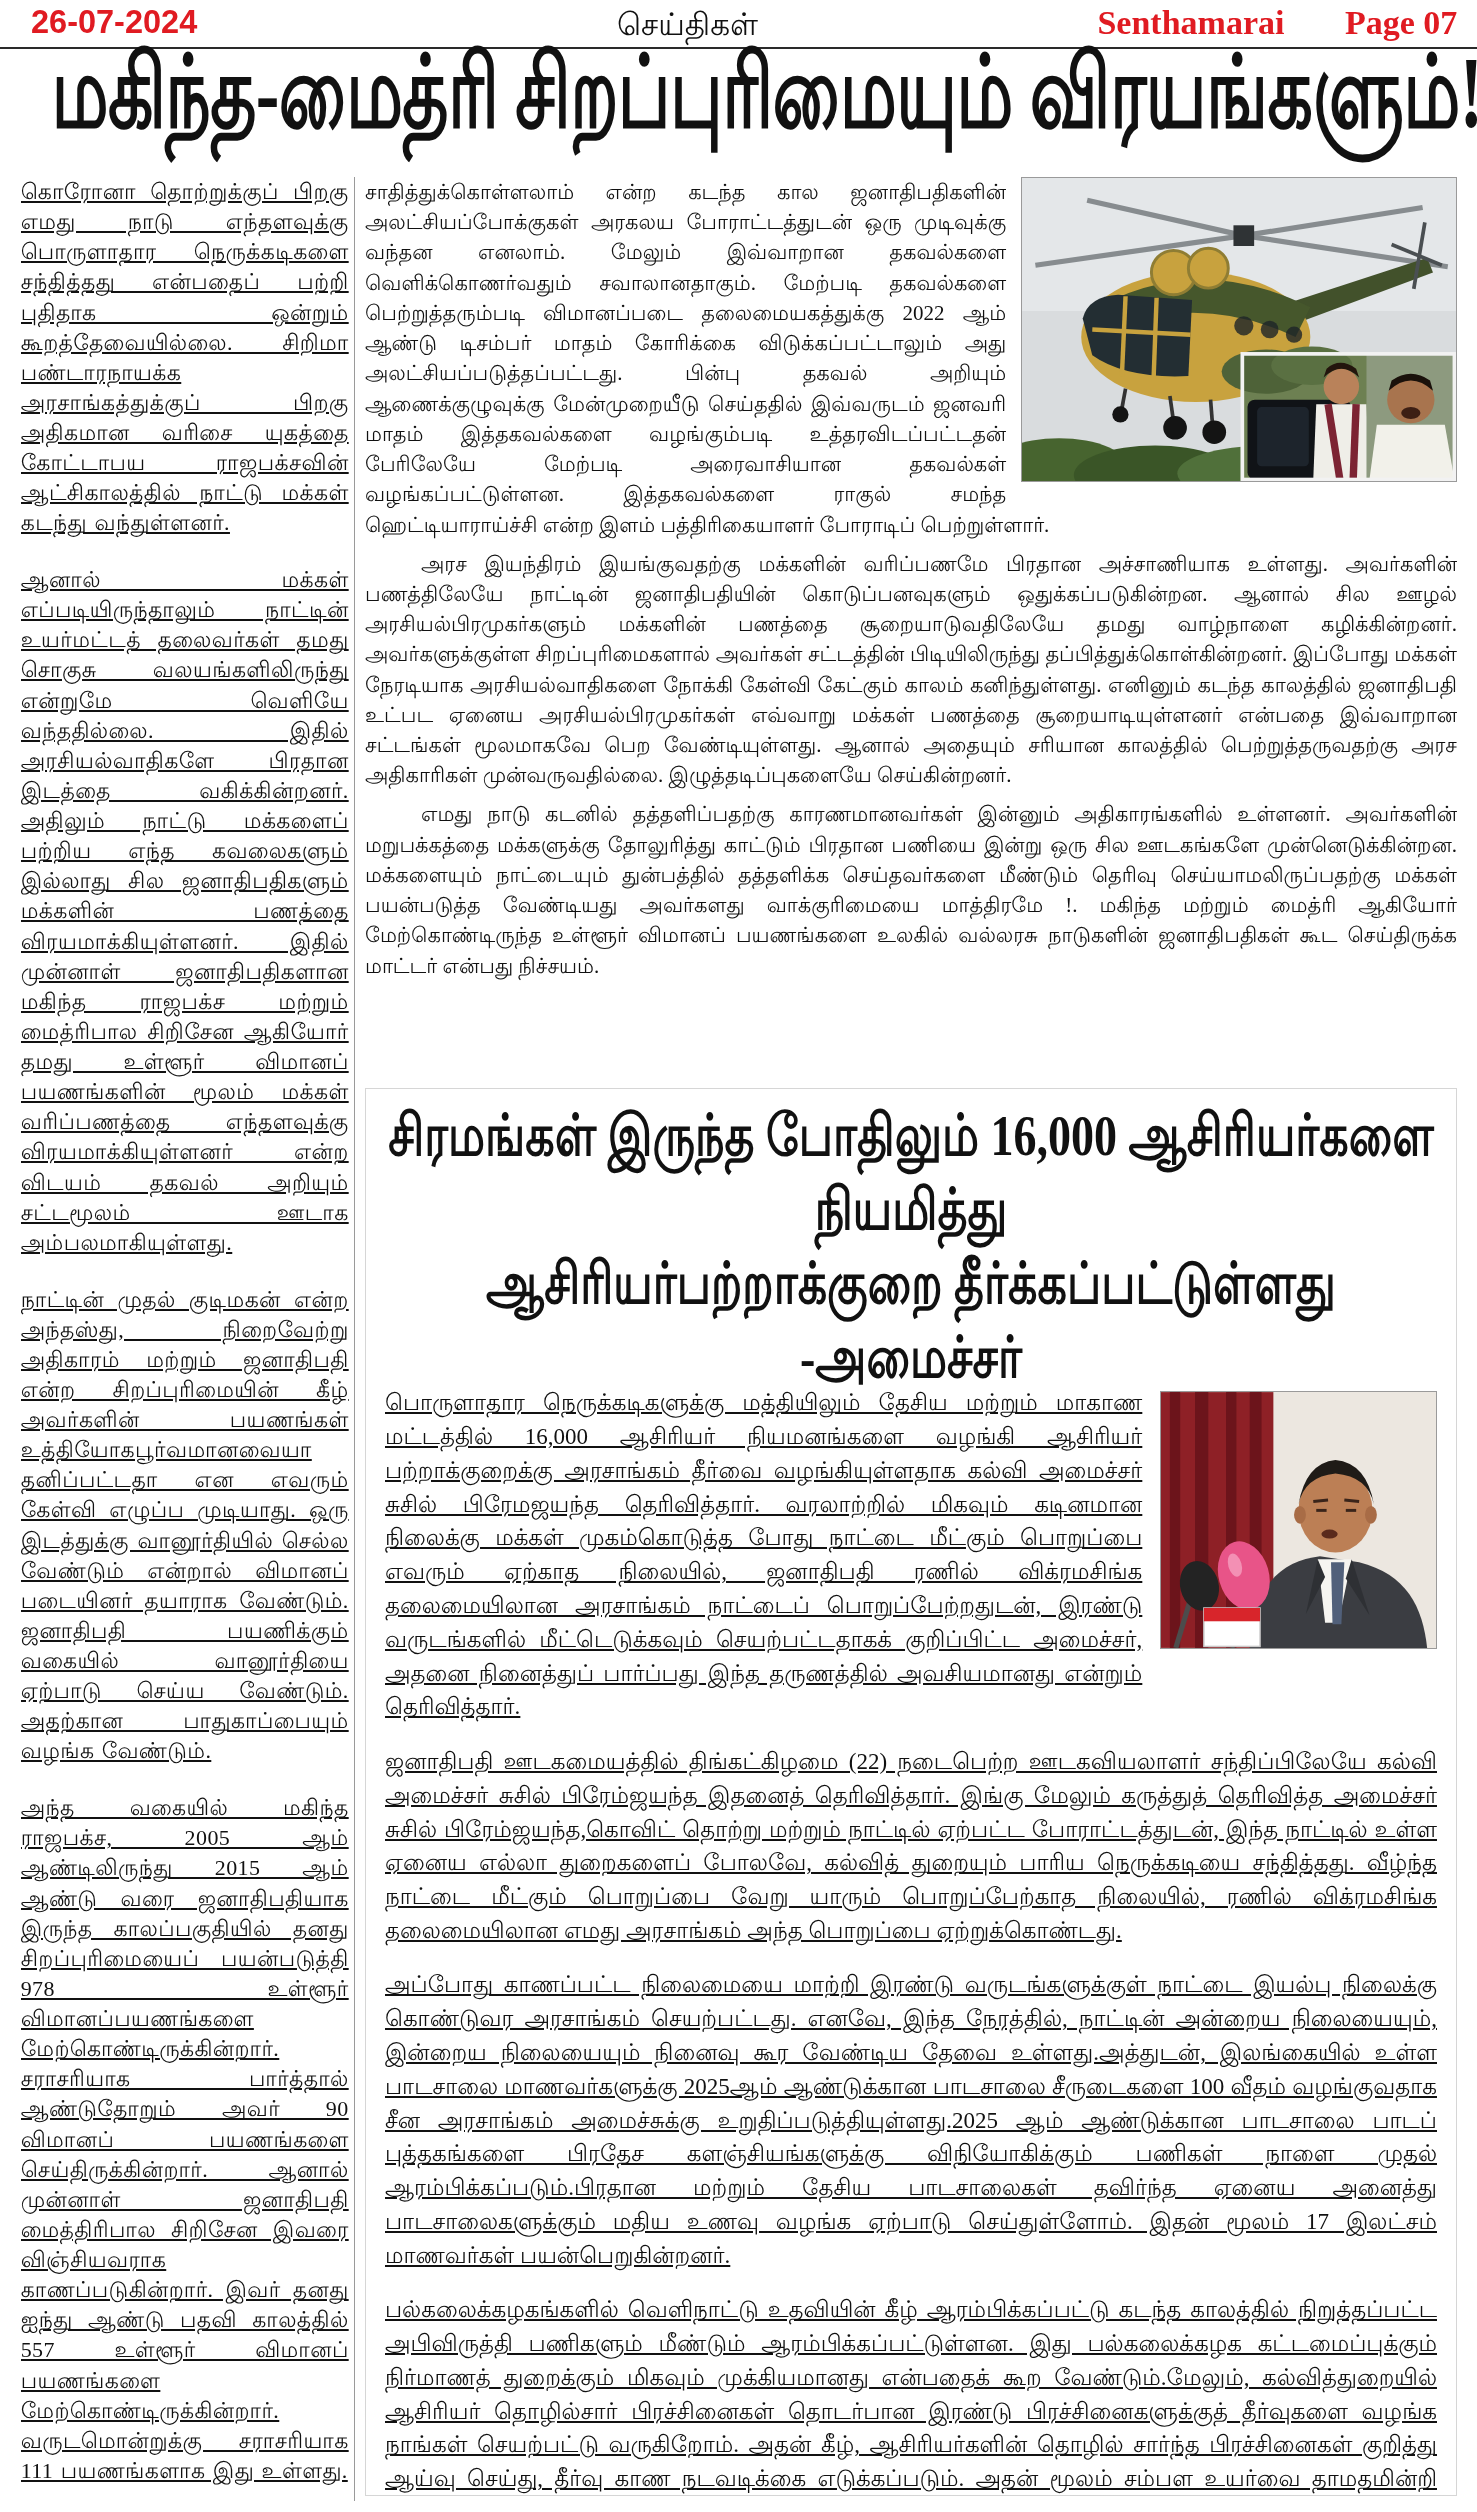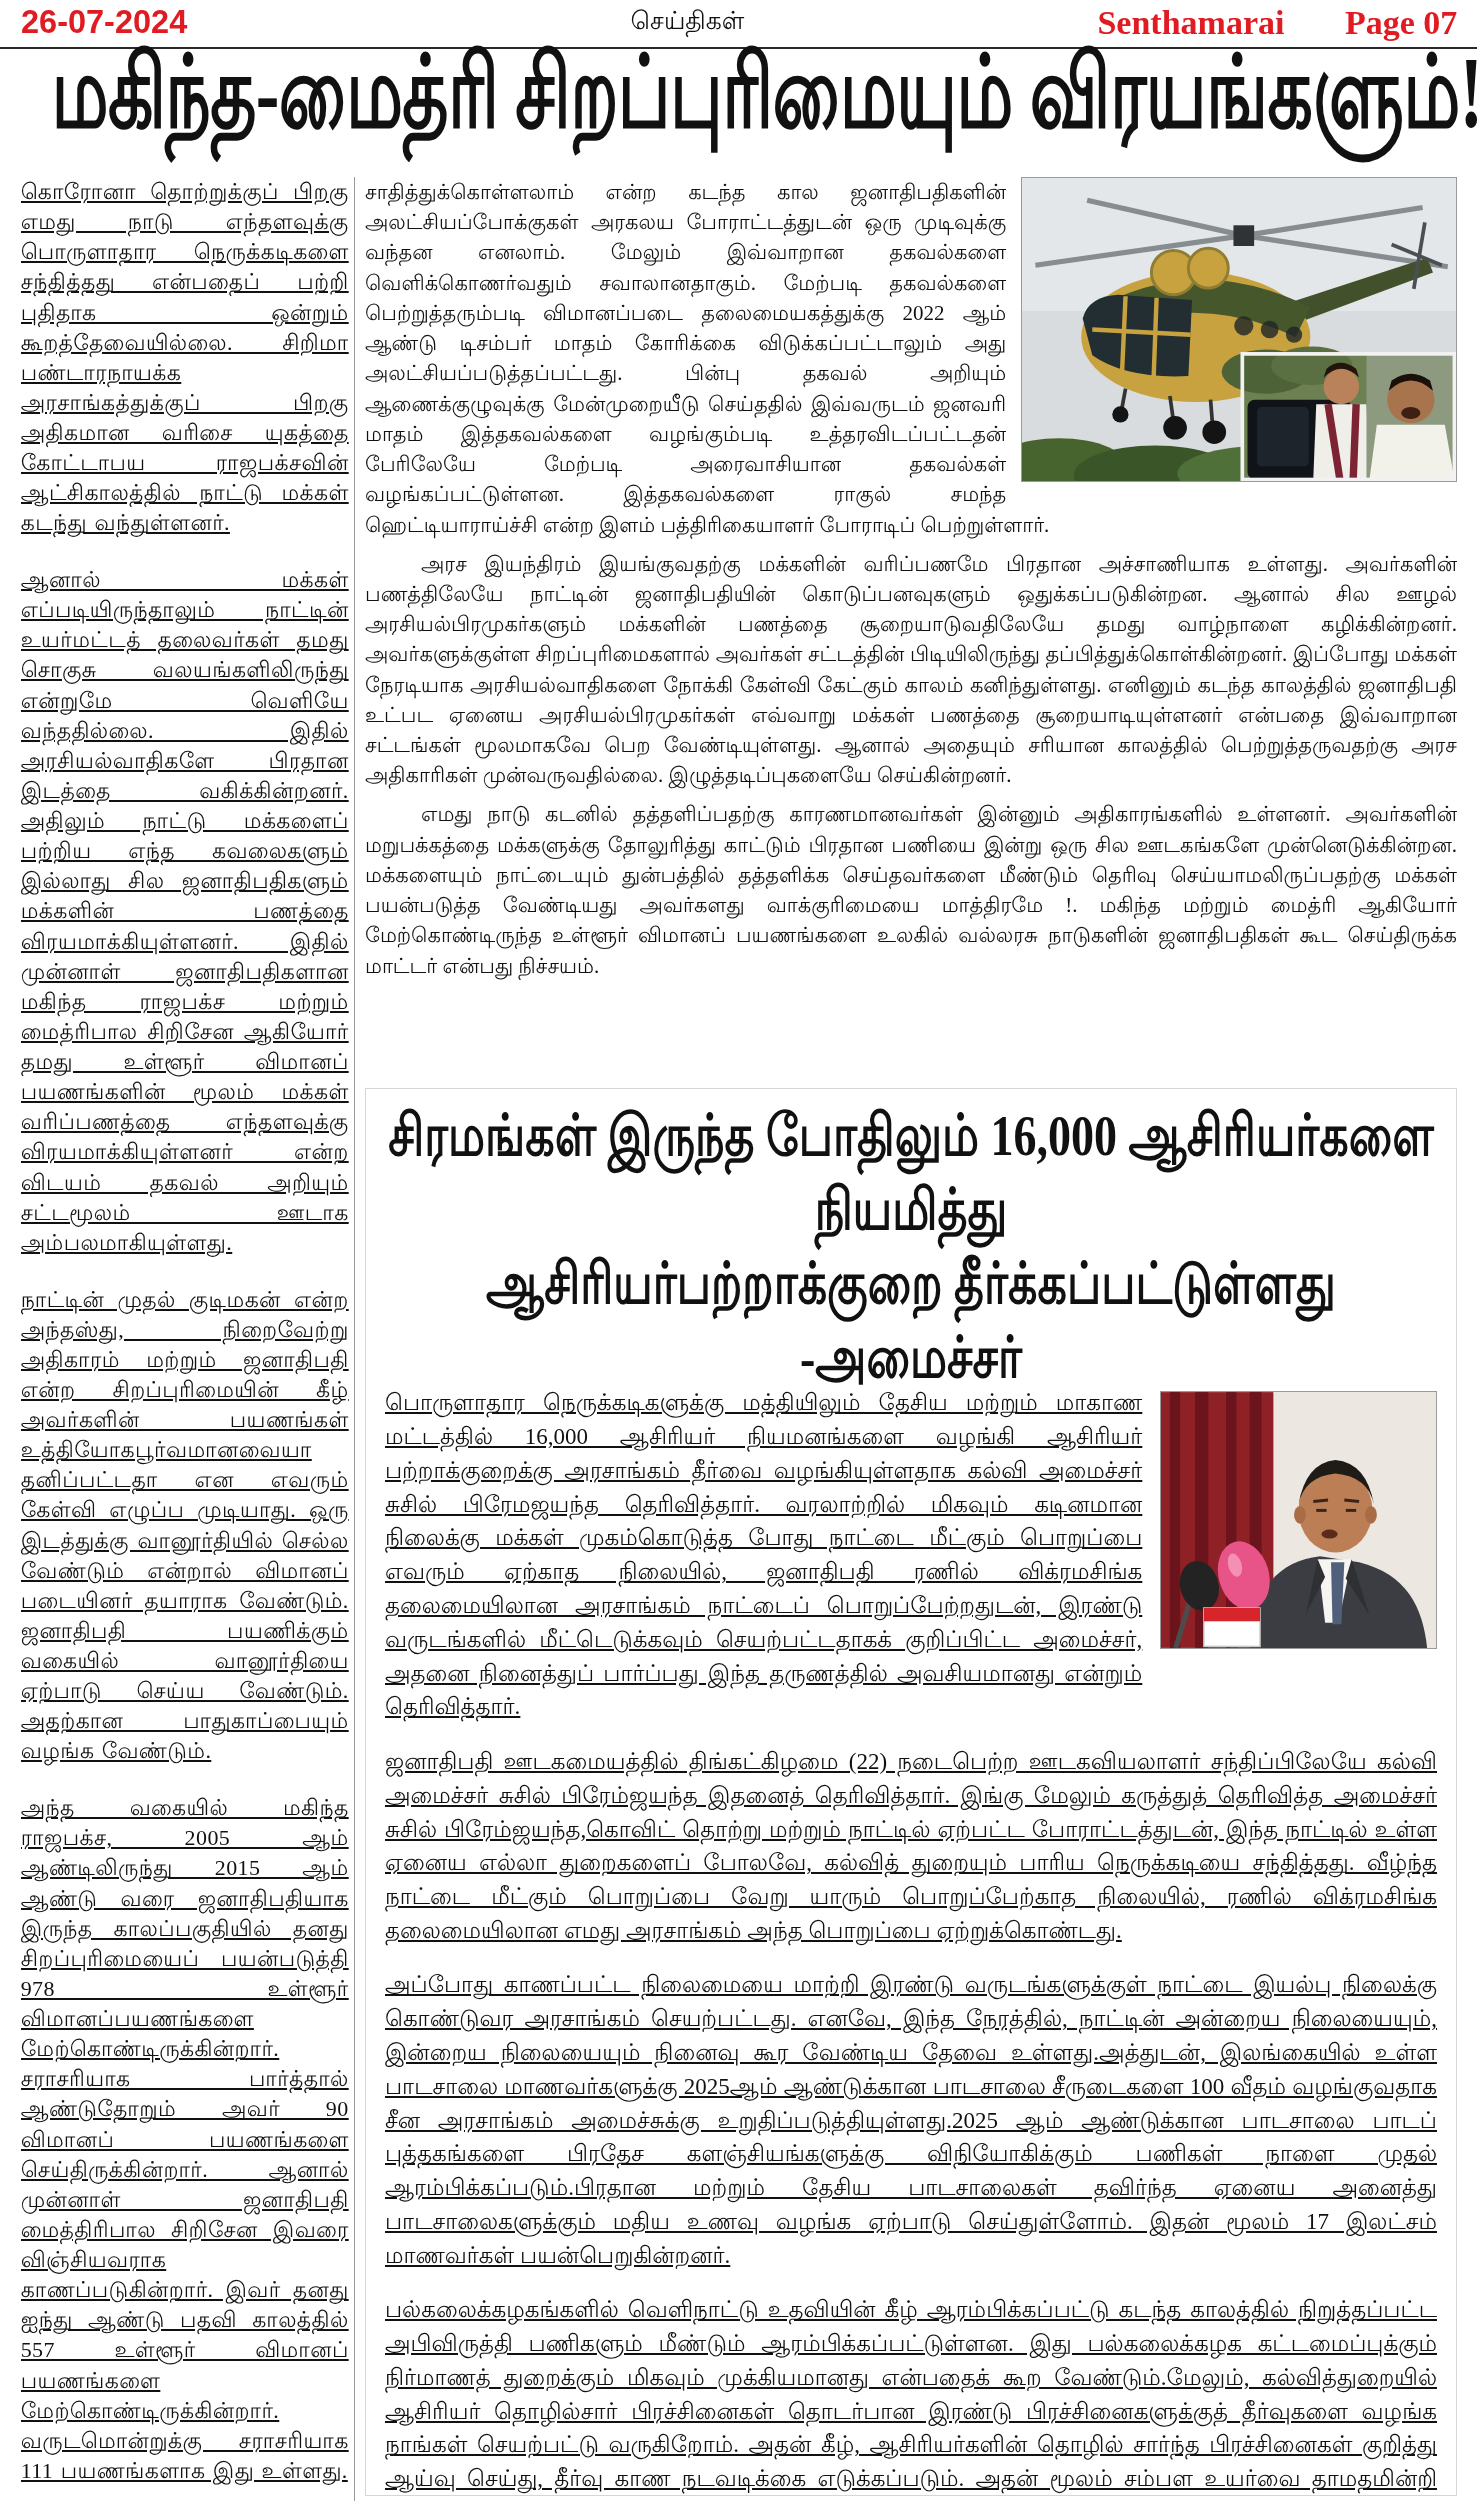--- a/index.html
+++ b/index.html
@@ -1,24 +1,24 @@
 <!DOCTYPE html>
 <html lang="ta" style="font-size:11.8px"><head>
 <meta charset="utf-8">
 <style>
   html,body{margin:0;padding:0;background:#ffffff;}
   .page{position:relative;width:1478px;height:2512px;background:#ffffff;overflow:hidden;
         font-family:"Liberation Serif", serif;color:#111;}
   
   .topbar{position:absolute;top:0;left:0;width:1478px;height:46px;}
   .toprule{position:absolute;top:47px;left:0;width:1478px;border-top:2.2px solid #2a2a2a;}
-  .tb-date{position:absolute;left:21px;top:4.4px;font-family:"Liberation Sans",sans-serif;
+  .tb-date{position:absolute;left:31px;top:4.4px;font-family:"Liberation Sans",sans-serif;
            font-weight:bold;font-size:32.5px;color:#e01b22;}
   .tb-section{position:absolute;left:0;right:103px;top:7.4px;text-align:center;
-              font-size:25px;color:#111;font-family:"Liberation Serif",serif;}
+              font-size:31px;color:#111;font-family:"Liberation Serif",serif;}
   .tb-right{position:absolute;right:20.7px;top:4.4px;font-family:Liberation Serif, serif;
             font-weight:bold;font-size:34px;color:#e01b22;}
   .tb-right .pageno{margin-left:52px;}
   
   .headline1{position:absolute;top:49px;left:0;width:1478px;text-align:center;margin:0;padding-left:28px;}
   .headline1 .stretch{display:inline-block;font-weight:bold;font-size:71px;line-height:1;
       letter-spacing:-0.7px;transform:scaleY(1.42);transform-origin:50% 18%;}
   
   .colrule{position:absolute;left:354px;top:177px;width:0;height:2324px;border-left:0.7px solid #9a9a9a;}
   

